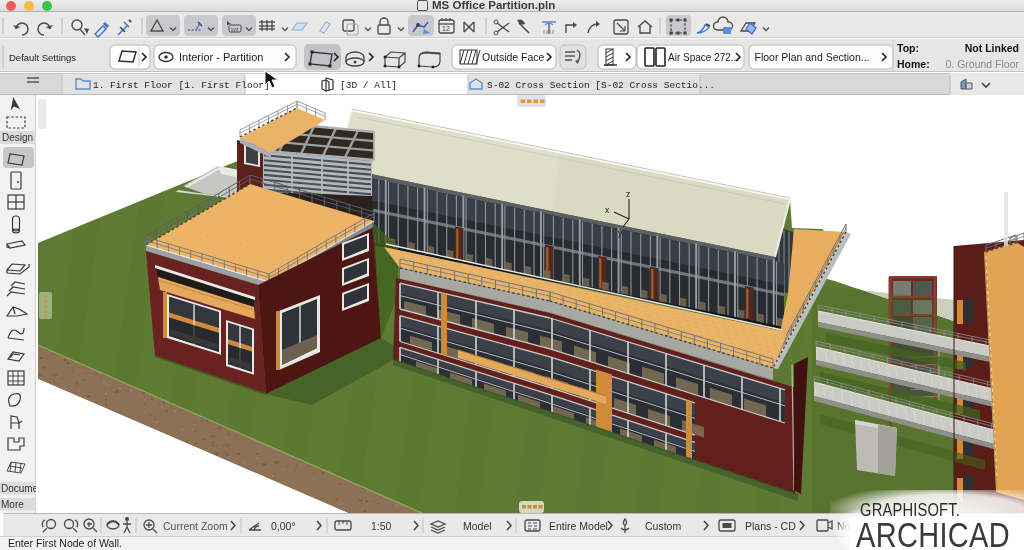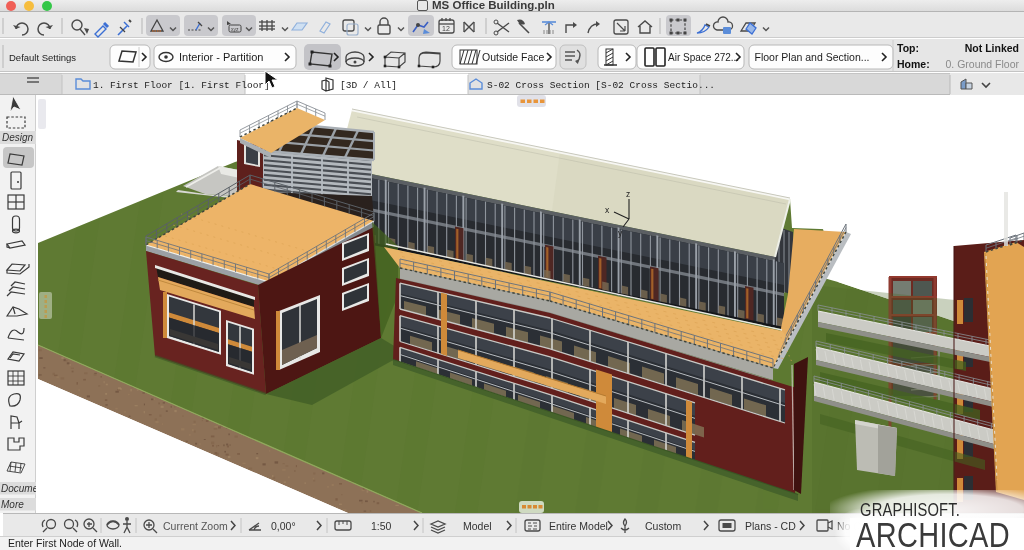--- a/index.html
+++ b/index.html
@@ -3,34 +3,34 @@
 <style>
 * { margin:0; padding:0; box-sizing:border-box; }
 html,body { width:1024px; height:550px; overflow:hidden; font-family:"Liberation Sans",sans-serif; background:#fff; }
 .titlebar { position:absolute; left:0; top:0; width:1024px; height:12px; background:linear-gradient(#ededed,#dcdcdc); border-bottom:1px solid #b4b4b4; }
 .tl { position:absolute; top:1px; width:10px; height:10px; border-radius:50%; }
 .title { position:absolute; top:-1px; left:432px; font-size:11.5px; color:#3a3a3a; font-weight:bold; }
 .ticon { position:absolute; top:0px; left:417px; width:11px; height:11px; border:1.5px solid #555; border-radius:2px; background:#e8e8e8; }
 .toolbar { position:absolute; left:0; top:12px; width:1024px; height:26px; background:#e9e9e9; border-bottom:1px solid #cdcdcd; }
 .infobox { position:absolute; left:0; top:39px; width:1024px; height:33px; background:#e6e6e6; border-bottom:1px solid #c4c4c4; }
 .tabbar  { position:absolute; left:0; top:73px; width:1024px; height:22px;font-family:Liberation Mono, monospace; }
-.leftpanel { position:absolute; left:0; top:95px; width:36px; height:418px; background:#f2f2f2; border-right:1px solid #cfcfcf;font-style:italic; }
+.leftpanel { position:absolute; left:0; top:95px; width:36px; height:418px; background:#f2f2f2; border-right:1px solid #cfcfcf; }
 .viewport { position:absolute; left:37px; top:95px; width:987px; height:418px; background:#ffffff; overflow:hidden; }
 .bottombar { position:absolute; left:3px; top:513px; width:1024px; height:23px; background:#e9e9e9; border-top:1px solid #b8b8b8; }
 .statusbar { position:absolute; left:0; top:536px; width:948px; height:14px; background:#f2f2f2; border-top:1px solid #cfcfcf; font-size:10.5px; color:#222; padding-left:8px; line-height:13px; }
 .logo { position:absolute; left:830px; top:490px; width:194px; height:76px; z-index:50; }
 .cursor { position:absolute; left:264px; top:70px; z-index:60; }
 </style></head>
 <body>
 <div class="titlebar">
   <div class="tl" style="left:6px;background:#f05f57"></div>
   <div class="tl" style="left:24px;background:#f6bd3e"></div>
   <div class="tl" style="left:42px;background:#34c748"></div>
   <div class="ticon"></div>
-  <div class="title">MS Office Building.pln</div>
+  <div class="title">MS Office Partition.pln</div>
 </div>
 <div class="toolbar"><svg width="1024" height="26" viewBox="0 0 1024 26">
       <line x1="3" y1="6" x2="3" y2="22" stroke="#c6c6c6" stroke-width="1.5" fill="none"></line>
       <line x1="62" y1="6" x2="62" y2="22" stroke="#c6c6c6" stroke-width="1.5" fill="none"></line>
       <line x1="142" y1="6" x2="142" y2="22" stroke="#c6c6c6" stroke-width="1.5" fill="none"></line>
       <line x1="486" y1="6" x2="486" y2="22" stroke="#c6c6c6" stroke-width="1.5" fill="none"></line>
       <line x1="660" y1="6" x2="660" y2="22" stroke="#c6c6c6" stroke-width="1.5" fill="none"></line>
       <path d="M16,17 a6,6 0 1 1 6,6" stroke="#4a4a4a" stroke-width="1.5" fill="none"></path>
       <path d="M13,13 l3,4 l4.5,-2 z" stroke="#4a4a4a" stroke-width="0" fill="#4a4a4a"></path>
       <path d="M50,17 a6,6 0 1 0 -6,6" stroke="#4a4a4a" stroke-width="1.5" fill="none"></path>

